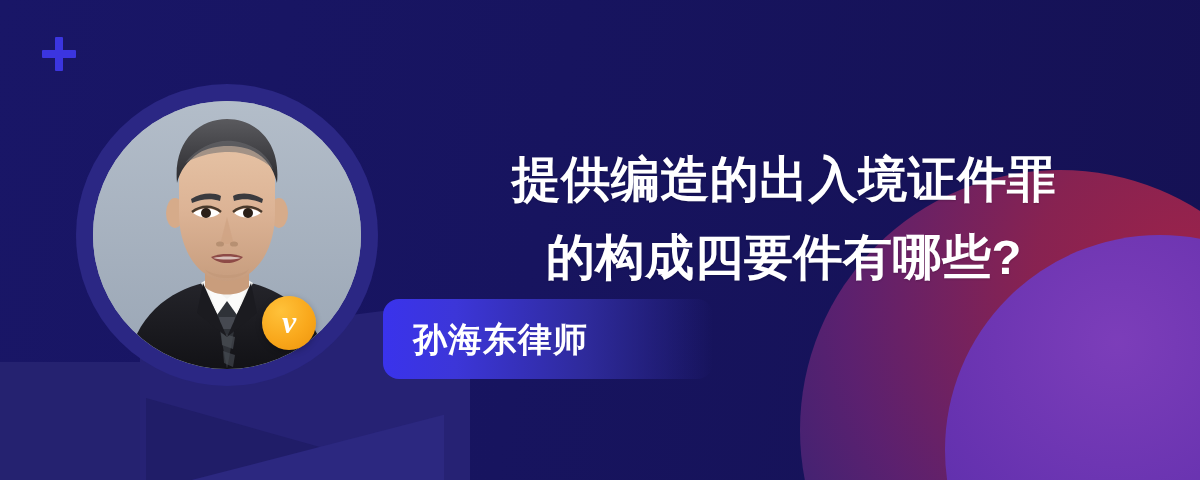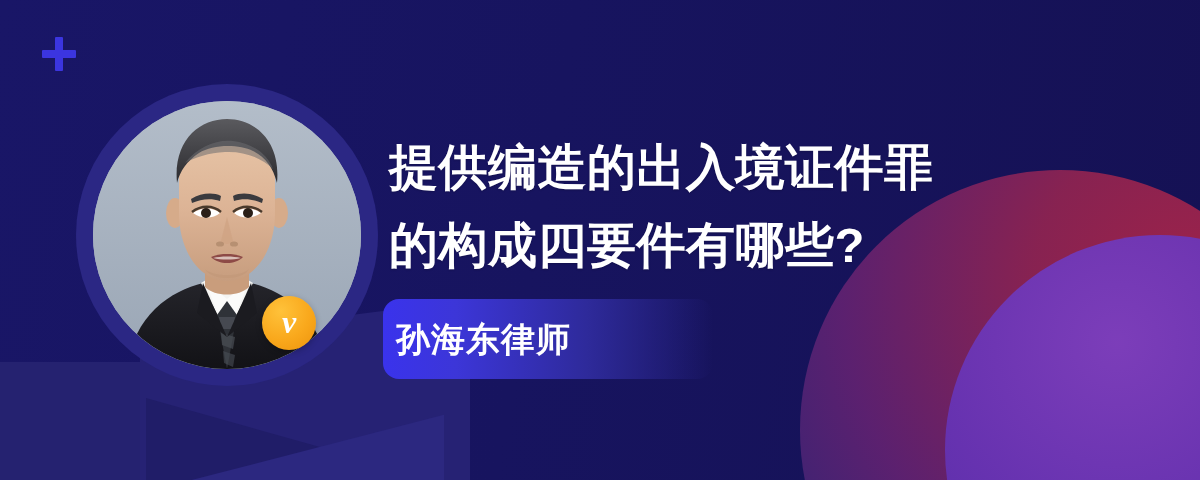--- a/index.html
+++ b/index.html
@@ -158,22 +158,23 @@
     font-size: 32px;
     line-height: 1;
     color: #ffffff;
     transform: translateY(-1px);
   }
 
   
   .content {
     position: absolute;
     left: 389px;
-    top: 128px;
+    top: 140px;
     width: 790px;
+    text-align: center;
   }
   .headline {
     margin: 0;
     color: #ffffff;
     font-size: 49px;
     font-weight: 700;
     line-height: 78px;
     letter-spacing: 0.5px;
     white-space: pre-line;
     text-shadow: 0 1px 2px rgba(0,0,0,0.18);
@@ -184,21 +185,21 @@
     left: 383px;
     top: 299px;
     width: 330px;
     height: 80px;
     border-radius: 16px;
     background: linear-gradient(90deg, #3a33ec 0%, #3c36d8 22%, #2e2a9a 62%, rgba(25,22,95,0) 100%);
     display: flex;
     align-items: center;
   }
   .name-pill .name-text {
-    margin-left: 13px;
+    margin-left: 30px;
     color: #ffffff;
     font-size: 34px;
     font-weight: 700;
     letter-spacing: 1px;
     line-height: 1;
   }
 </style>
 </head>
 <body>
 

